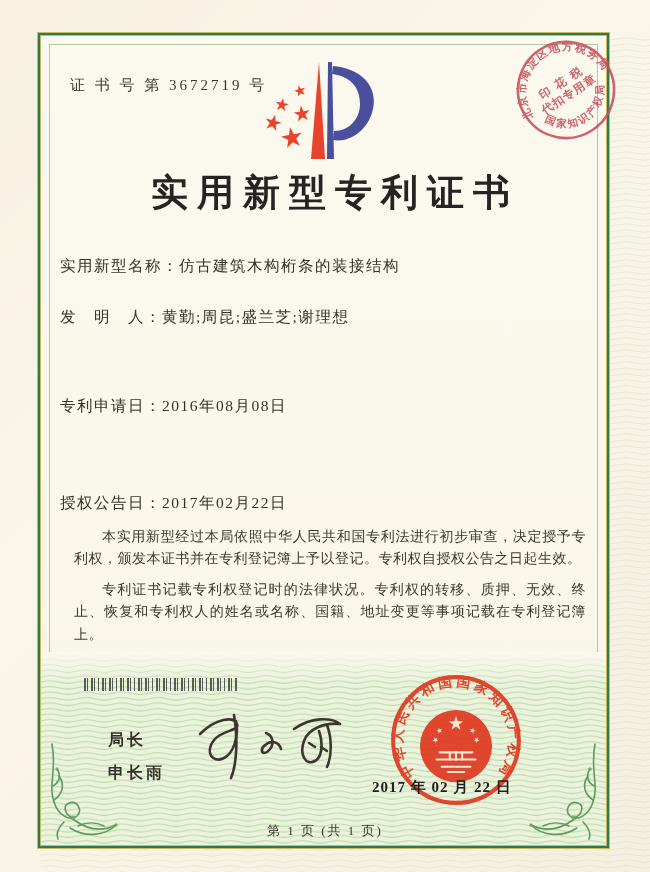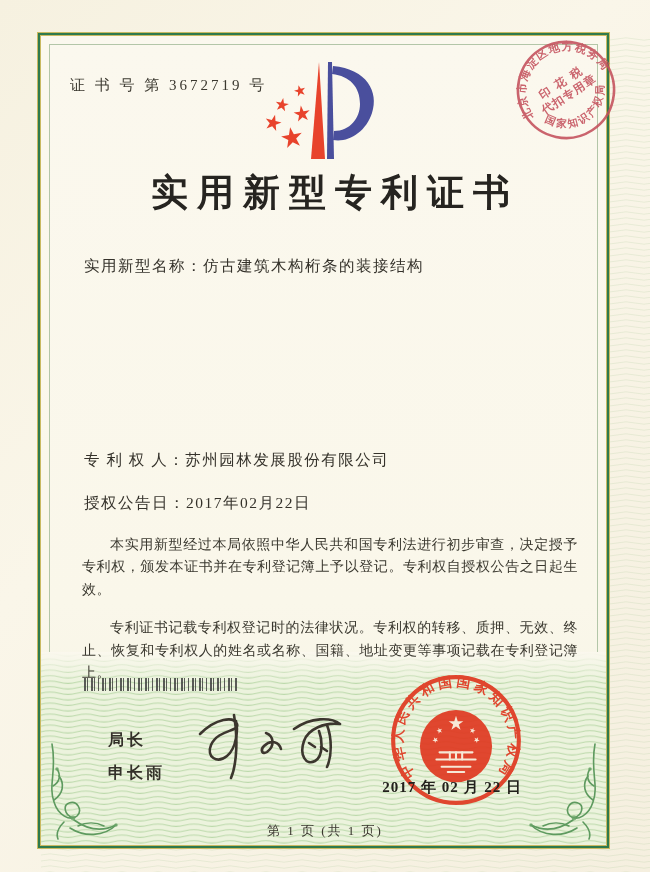--- a/index.html
+++ b/index.html
@@ -23,44 +23,44 @@
   
   .waves-bottom{position:absolute;left:41px;top:652px;right:44px;bottom:27px;}
   
   .cert-no{position:absolute;left:70px;top:76px;font-size:15px;letter-spacing:3px;color:#3b382f;}
   .logo{position:absolute;left:255px;top:56px;width:140px;height:112px;}
   .title{
     position:absolute;left:0;right:0;top:168px;text-align:center;
     font-size:37px;font-weight:600;letter-spacing:9px;padding-left:20px;color:#262420;
   }
   
-  .field{position:absolute;left:84px;font-size:15.5px;letter-spacing:1.5px;color:#35322b;white-space:nowrap;}
+  .field{position:absolute;left:60px;font-size:15.5px;letter-spacing:1.5px;color:#35322b;white-space:nowrap;}
   .field .lbl{display:inline-block;}
   .f0{top:256px}.f1{top:307px}.f2{top:350px}.f3{top:396px}.f4{top:450px}.f5{top:493px}
   
   .body-text{
     position:absolute;left:66px;right:56px;top:518px;
     font-size:14px;line-height:22.4px;text-align:justify;color:#3a382f;
     letter-spacing:.5px;
   }
-  .body-text p{margin:16px;text-indent:2em;}
+  .body-text p{margin:8px;text-indent:2em;}
   
   .barcode{
     position:absolute;left:84px;top:678px;width:154px;height:13px;opacity:.82;
     background:repeating-linear-gradient(90deg,
       #3a3a3a 0 2px,transparent 2px 3px,#3a3a3a 3px 4px,transparent 4px 7px,
       #3a3a3a 7px 9px,transparent 9px 10px,#3a3a3a 10px 11px,transparent 11px 14px,
       #3a3a3a 14px 15px,transparent 15px 18px);
   }
   .signer{position:absolute;left:108px;top:730px;font-size:16px;letter-spacing:3px;color:#34312a;font-weight:bold;}
   .signer div{margin-bottom:12px;}
   .signature{position:absolute;left:178px;top:702px;width:175px;height:88px;}
   .seal{position:absolute;left:388px;top:672px;width:136px;height:136px;opacity:.93;}
   .seal-date{
-    position:absolute;left:372px;top:778px;width:160px;text-align:center;
+    position:absolute;left:372px;top:778px;width:160px;
     font-size:15px;font-weight:700;letter-spacing:1px;color:#22201c;
   }
   .footer{position:absolute;left:0;right:0;top:822px;text-align:center;font-size:13px;letter-spacing:2px;color:#3a372f;}
   .ornament{position:absolute;width:78px;height:98px;}
   .orn-left{left:44px;top:742px;}
   .orn-right{right:47px;top:742px;transform:scaleX(-1);}
   .tax-stamp{
     position:absolute;left:514px;top:38px;width:104px;height:104px;
     transform:rotate(-33deg);opacity:.88;
   }
@@ -128,22 +128,25 @@
     <text font-size="10.5" fill="#c4505c" letter-spacing="2" font-weight="700">
       <textPath href="#taxBot" startOffset="50%" text-anchor="middle">国家知识产权局</textPath>
     </text>
   </svg>
 
   <div class="title">实用新型专利证书</div>
 
   <div class="field f0">
     <span class="lbl">实用新型名称：</span><span>仿古建筑木构桁条的装接结构</span>
   </div>
-  <div class="field f4">
-    <span class="lbl">专 利 权 人：</span><span>苏州园林发展股份有限公司</span>
+  <div class="field f1">
+    <span class="lbl">发　明　人：</span><span>黄勤;周昆;盛兰芝;谢理想</span>
+  </div>
+  <div class="field f3">
+    <span class="lbl">专利申请日：</span><span>2016年08月08日</span>
   </div>
   <div class="field f5">
     <span class="lbl">授权公告日：</span><span>2017年02月22日</span>
   </div>
 
   <div class="body-text">
     <p>本实用新型经过本局依照中华人民共和国专利法进行初步审查，决定授予专利权，颁发本证书并在专利登记簿上予以登记。专利权自授权公告之日起生效。</p>
     <p>专利证书记载专利权登记时的法律状况。专利权的转移、质押、无效、终止、恢复和专利权人的姓名或名称、国籍、地址变更等事项记载在专利登记簿上。</p>
   </div>
 

